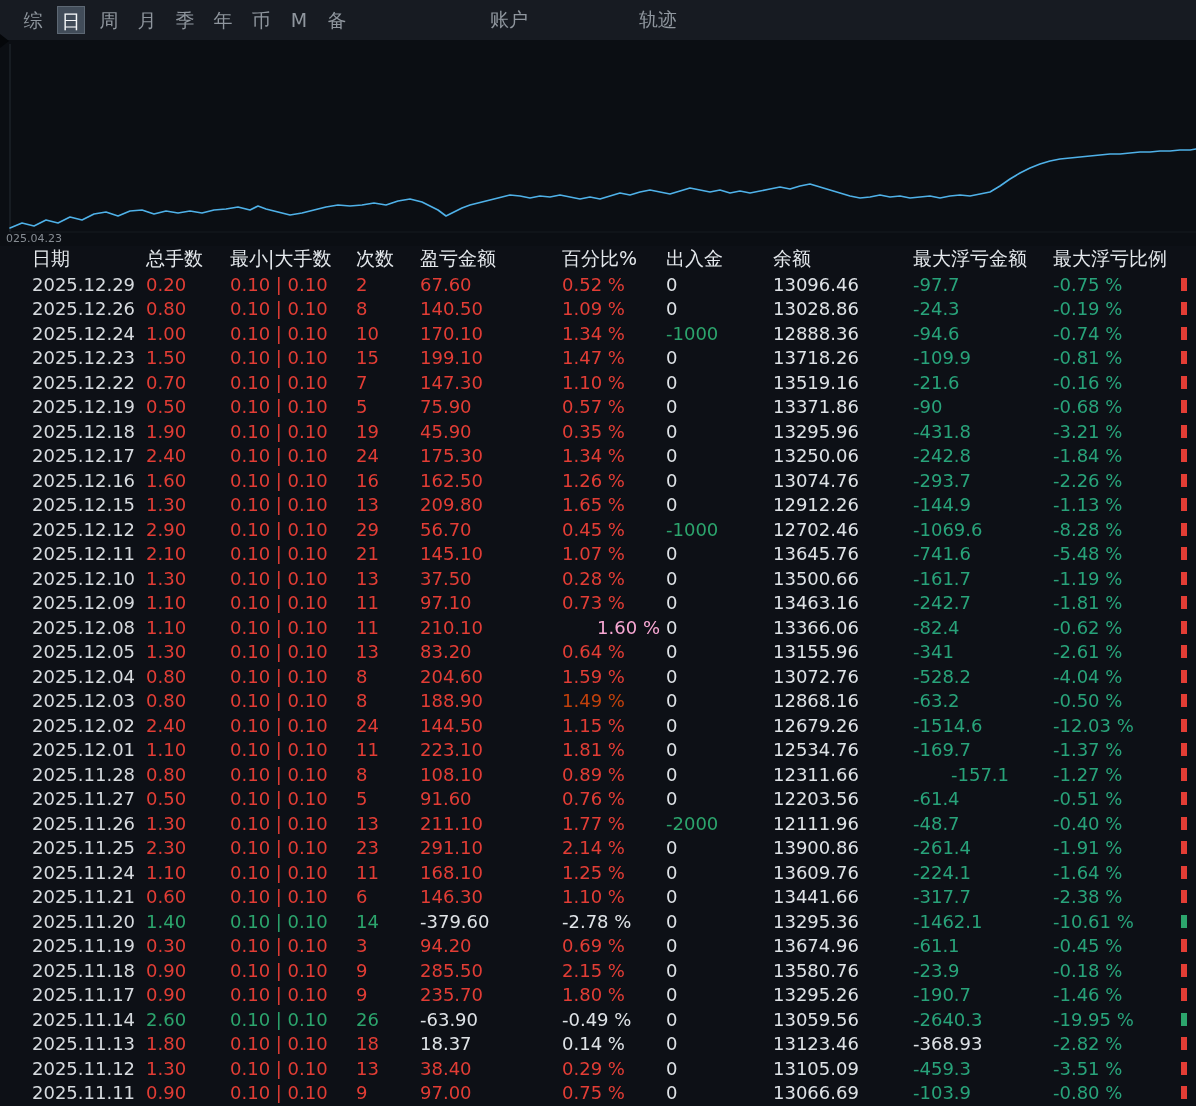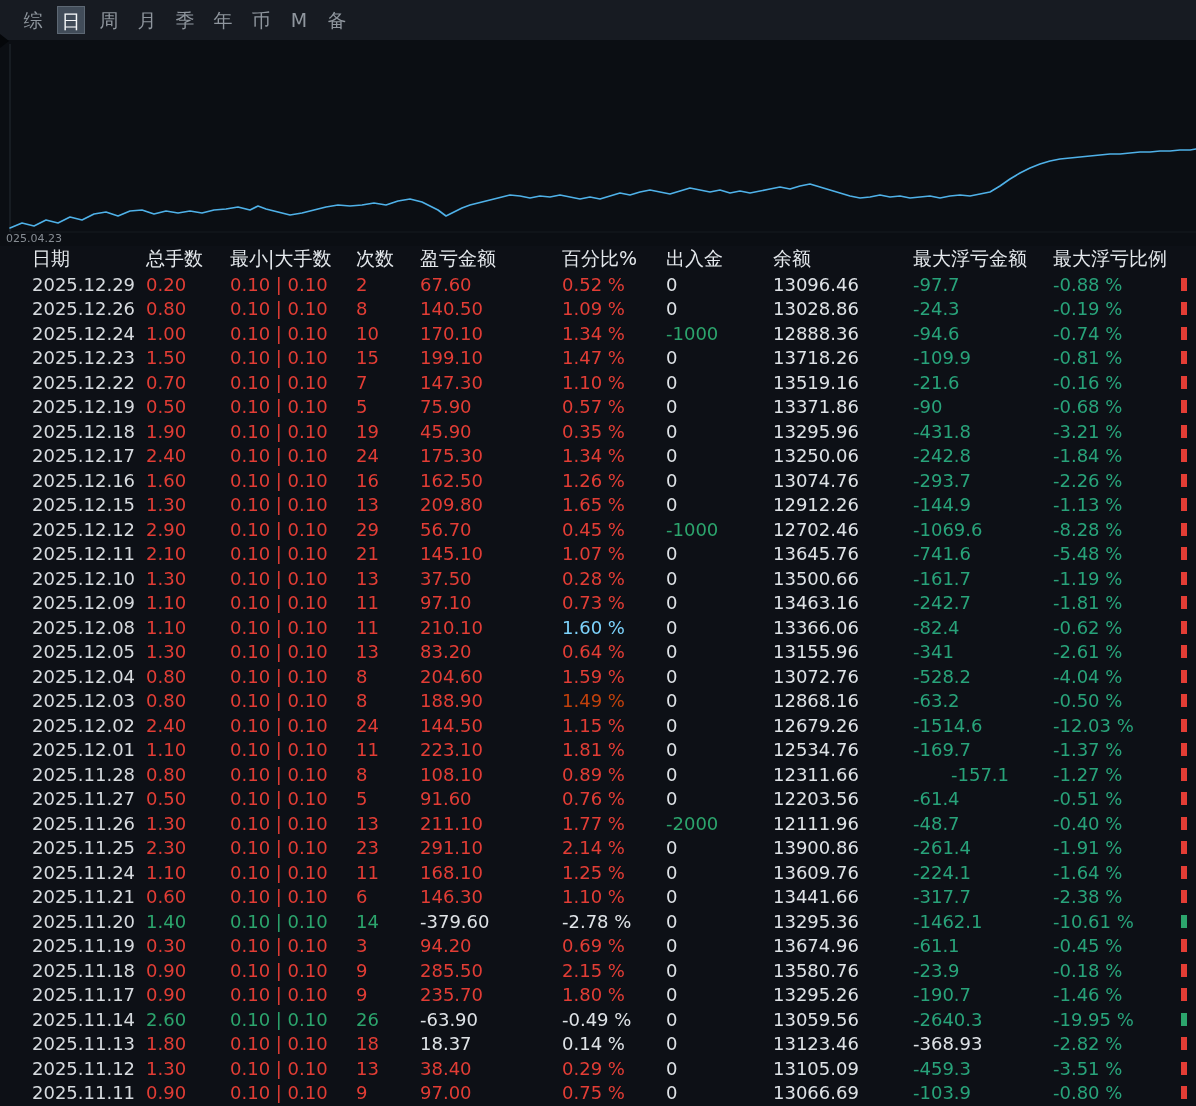--- a/index.html
+++ b/index.html
@@ -59,20 +59,24 @@
       <div class="tab">综</div>
       <div class="tab sel">日</div>
       <div class="tab">周</div>
       <div class="tab">月</div>
       <div class="tab">季</div>
       <div class="tab">年</div>
       <div class="tab">币</div>
       <div class="tab">M</div>
       <div class="tab">备</div>
     </div>
+  <div class="menus" id="menus">
+      <div class="menu">账户</div>
+      <div class="menu">轨迹</div>
+    </div>
 </div>
 
 <div class="chart">
   <span class="corner-tri"></span>
   <svg viewBox="0 0 1196 206" preserveAspectRatio="none">
     <line x1="10" y1="4" x2="10" y2="192" stroke="#252b33" stroke-width="1"></line>
     <line x1="10" y1="192" x2="1196" y2="192" stroke="#161b21" stroke-width="1"></line>
     <polyline id="curve" fill="none" stroke-width="1.6" stroke-linejoin="round" stroke-linecap="round" points="10,188 22,183 34,186 46,180 58,183 70,177 82,180 94,174 106,172 118,176 130,171 142,170 154,174 166,171 178,173 190,171 202,173 214,170 226,169 238,167 250,170 258,166 266,169 278,172 290,175 302,173 314,170 326,167 338,165 350,166 362,165 374,163 386,165 398,161 410,159 422,162 430,166 438,170 446,176 454,172 462,168 470,165 478,163 486,161 494,159 502,157 510,155 520,156 530,158 540,156 550,157 560,155 570,157 580,159 590,157 600,159 610,156 620,153 630,155 640,152 650,150 660,152 670,154 680,151 690,148 700,150 710,152 720,150 730,153 740,151 750,153 760,151 770,149 780,147 790,149 800,146 810,144 820,147 830,150 840,153 850,156 860,158 870,157 880,155 890,157 900,156 910,158 920,157 930,156 940,158 950,156 960,155 970,156 980,154 990,152 1000,146 1010,139 1020,133 1030,128 1040,124 1050,121 1060,119 1070,118 1080,117 1090,116 1100,115 1110,114 1120,114 1130,113 1140,112 1150,112 1160,111 1170,111 1180,110 1190,110 1196,109" stroke="#4fb1e8"></polyline>
   </svg>
   <span class="stamp">025.04.23</span>
@@ -96,21 +100,21 @@
       <div class="trow body-row">
         <div class="cell date" style="color: rgb(215, 219, 223);">2025.12.29</div>
         <div class="cell" style="color: rgb(226, 61, 53);">0.20</div>
         <div class="cell" style="color: rgb(226, 61, 53);">0.10 | 0.10</div>
         <div class="cell" style="color: rgb(226, 61, 53);">2</div>
         <div class="cell" style="color: rgb(226, 61, 53);">67.60</div>
         <div class="cell" style="color: rgb(226, 61, 53);">0.52 %</div>
         <div class="cell" style="color: rgb(223, 227, 231);">0</div>
         <div class="cell" style="color: rgb(223, 227, 231);">13096.46</div>
         <div class="cell" style="color: rgb(40, 163, 122);">-97.7</div>
-        <div class="cell" style="color: rgb(40, 163, 122);">-0.88 %</div>
+        <div class="cell" style="color: rgb(40, 163, 122);">-0.75 %</div>
         <div class="sliver">
           <span class="bar" style="background: rgb(226, 61, 53);"></span>
         </div>
       </div>
       <div class="trow body-row">
         <div class="cell date" style="color: rgb(215, 219, 223);">2025.12.26</div>
         <div class="cell" style="color: rgb(226, 61, 53);">0.80</div>
         <div class="cell" style="color: rgb(226, 61, 53);">0.10 | 0.10</div>
         <div class="cell" style="color: rgb(226, 61, 53);">8</div>
         <div class="cell" style="color: rgb(226, 61, 53);">140.50</div>
@@ -302,21 +306,21 @@
         <div class="sliver">
           <span class="bar" style="background: rgb(226, 61, 53);"></span>
         </div>
       </div>
       <div class="trow body-row">
         <div class="cell date" style="color: rgb(215, 219, 223);">2025.12.08</div>
         <div class="cell" style="color: rgb(226, 61, 53);">1.10</div>
         <div class="cell" style="color: rgb(226, 61, 53);">0.10 | 0.10</div>
         <div class="cell" style="color: rgb(226, 61, 53);">11</div>
         <div class="cell" style="color: rgb(226, 61, 53);">210.10</div>
-        <div class="cell" style="color: #7dd3fc;">1.60 %</div>
+        <div class="cell" style="color: #f9a8d4; text-align: right;">1.60 %</div>
         <div class="cell" style="color: rgb(223, 227, 231);">0</div>
         <div class="cell" style="color: rgb(223, 227, 231);">13366.06</div>
         <div class="cell" style="color: rgb(40, 163, 122);">-82.4</div>
         <div class="cell" style="color: rgb(40, 163, 122);">-0.62 %</div>
         <div class="sliver">
           <span class="bar" style="background: rgb(226, 61, 53);"></span>
         </div>
       </div>
       <div class="trow body-row">
         <div class="cell date" style="color: rgb(215, 219, 223);">2025.12.05</div>

